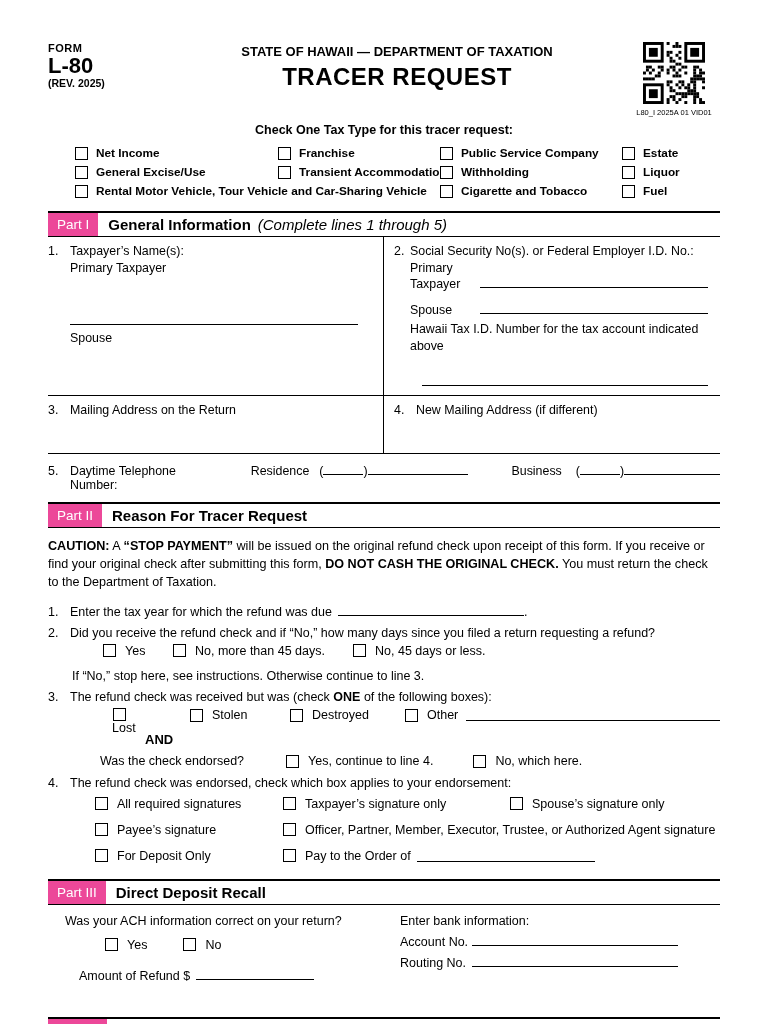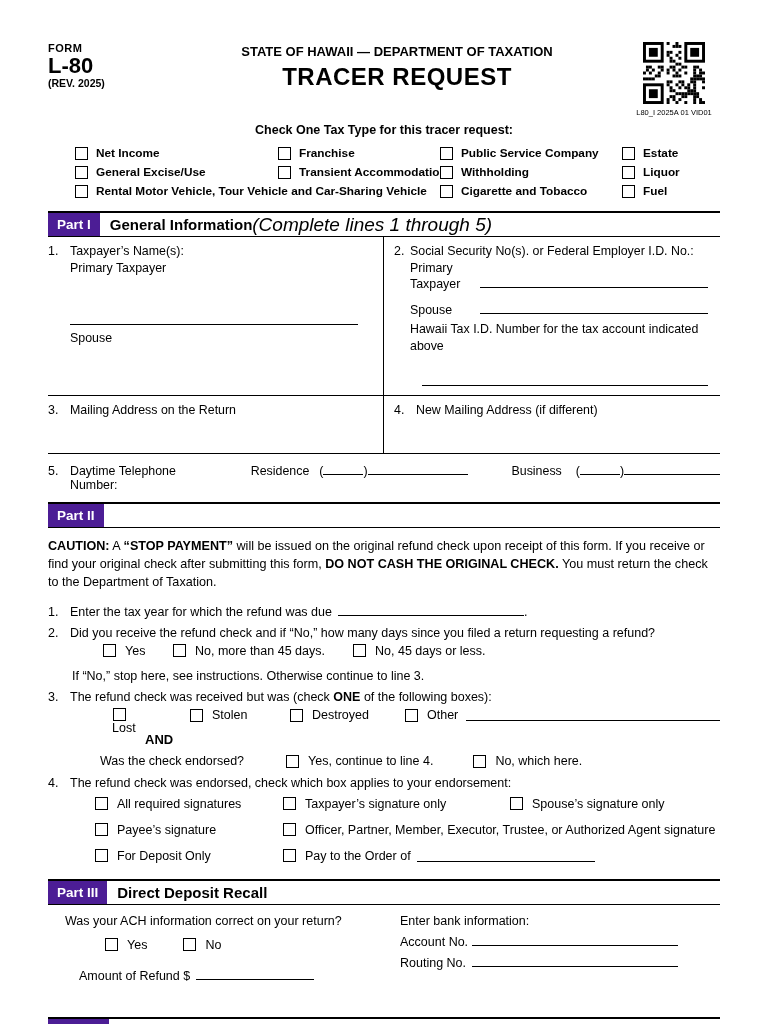--- a/index.html
+++ b/index.html
@@ -35,25 +35,25 @@
     display:inline-block; width:13px; height:13px;
     border:1.4px solid #000; background:#fff; flex:0 0 auto;
   }
 
   
   .partbar {
     border-top:2.5px solid #000; border-bottom:1.5px solid #000;
     display:flex; align-items:center; height:26px; margin-top:0;
   }
   .part-label {
-    background:#4c1d95; color:#fff; font-weight:bold; font-size:13.5px;
+    background:#ec4899; color:#fff; font-weight:normal; font-size:13.5px;
     padding:4px 9px 4px 9px; height:100%; display:flex; align-items:center;
   }
   .part-title { font-weight:bold; font-size:15px; margin-left:10px; white-space:nowrap; }
-  .part-sub { font-style:italic; font-size:19px; white-space:nowrap; }
+  .part-sub { font-style:italic; font-size:15px; margin-left:7px; white-space:nowrap; }
 
   
   .p1row { display:flex; border-bottom:1.2px solid #000; }
   .p1cell { width:50%; padding:6px 8px 4px 0; font-size:12.4px; line-height:1.35; }
   .p1cell.left { border-right:1.2px solid #000; padding-right:14px; }
   .p1cell.right { padding-left:10px; }
   .numline { display:flex; }
   .num { width:22px; flex:0 0 auto; }
   .bl { display:inline-block; border-bottom:1px solid #000; height:12px; vertical-align:baseline; }
   .fieldline { display:flex; align-items:baseline; margin-top:4px; }
@@ -336,20 +336,21 @@
         <span class="bl" style="width:100px;"></span>
     <span style="margin-left:44px;">Business</span>
     <span style="margin-left:14px;">(</span>
         <span class="bl" style="width:40px;"></span>
         <span>)</span>
         <span class="bl" style="width:96px;"></span>
   </div>
 
   <div class="partbar">
     <span class="part-label">Part II</span>
+    <span class="part-title">Reason For Tracer Request</span>
   </div>
 
   <div class="caution">
     <b>CAUTION:</b><span> A </span><b>“STOP PAYMENT”</b><span> will be issued on the original refund check upon receipt of this form. If you receive or find your original check after submitting this form, </span><b>DO NOT CASH THE ORIGINAL CHECK.</b><span> You must return the check to the Department of Taxation.</span>
   </div>
 
   <div class="item">
     <div class="itemline">
       <span class="num">1.</span>
       <span>Enter the tax year for which the refund was due</span>

